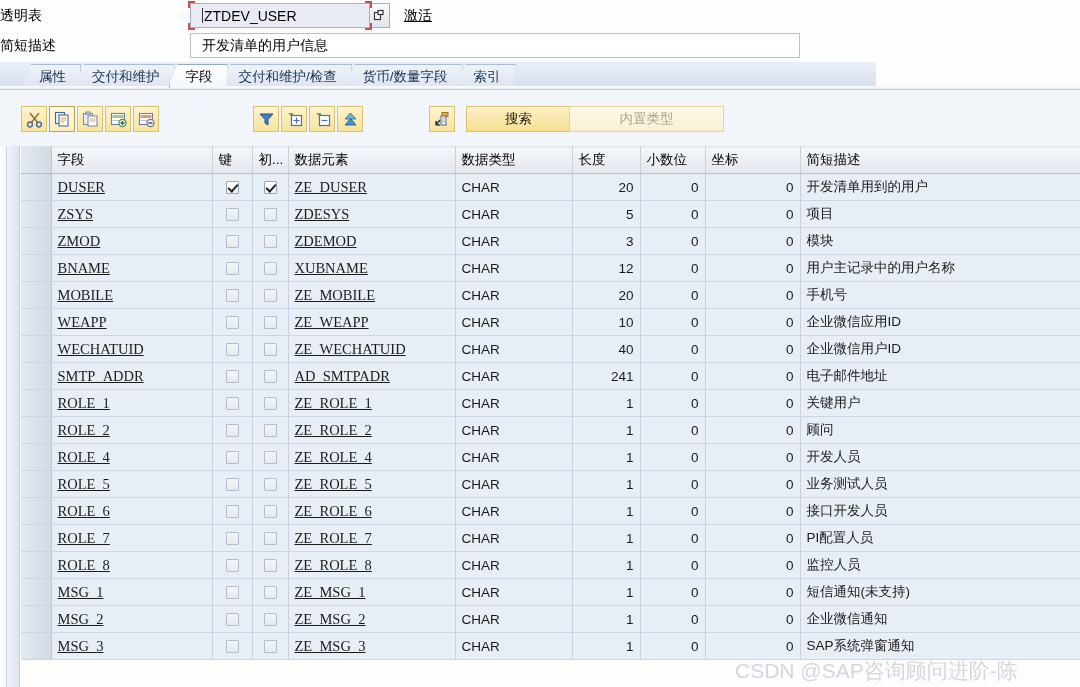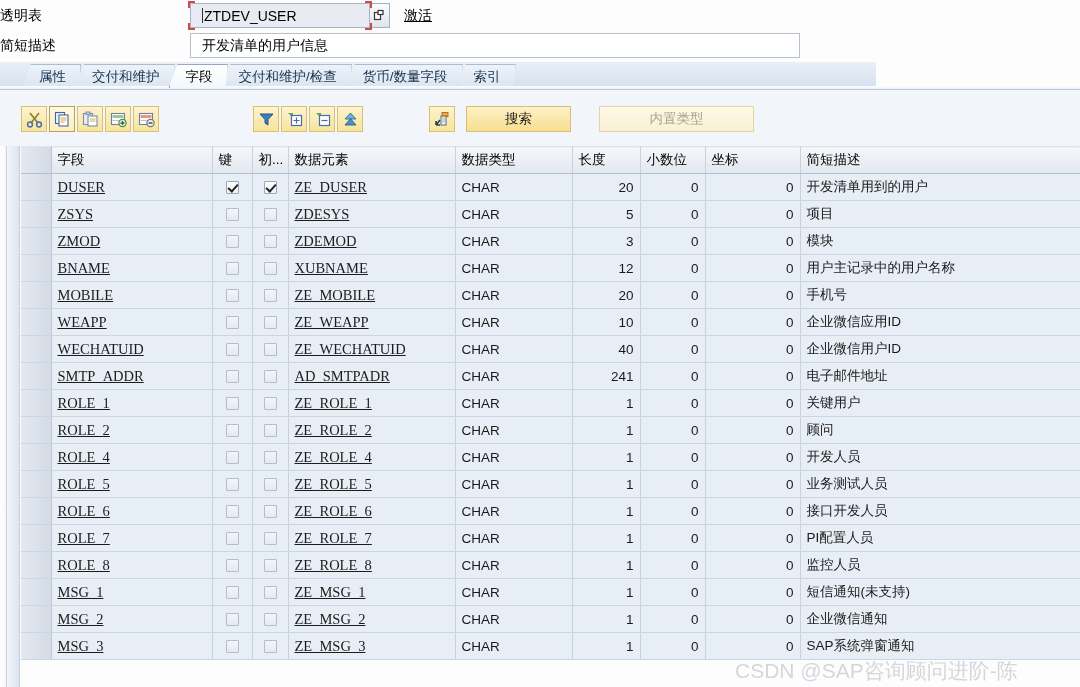--- a/index.html
+++ b/index.html
@@ -288,21 +288,21 @@
           <rect x="7" y="5" width="5" height="9" fill="#ffffff" stroke="#55657a" stroke-width="1"></rect>
           <path d="M8 7h3 M8 9h3 M8 11h3" stroke="#8fa0b5" stroke-width="0.9"></path>
           <path d="M6 9 L2 14 M2 14 L2 10 M2 14 L6 14" stroke="#1f3c5a" stroke-width="1.6" fill="none"></path>
         </svg>
       </div>
     </div>
 
     <div class="push-btn" style="left:466px; width:105px;">
       <span>搜索</span>
     </div>
-    <div class="push-btn disabled" style="left:599px; width:155px;align-items:center;">
+    <div class="push-btn disabled" style="left:569px; width:155px;align-items:center;">
       <span>内置类型</span>
     </div>
   </div>
 
   <div class="grid">
     <div class="grid-gutter"></div>
     <table class="fields">
       <colgroup>
         <col style="width:30px">
         <col style="width:161px">

